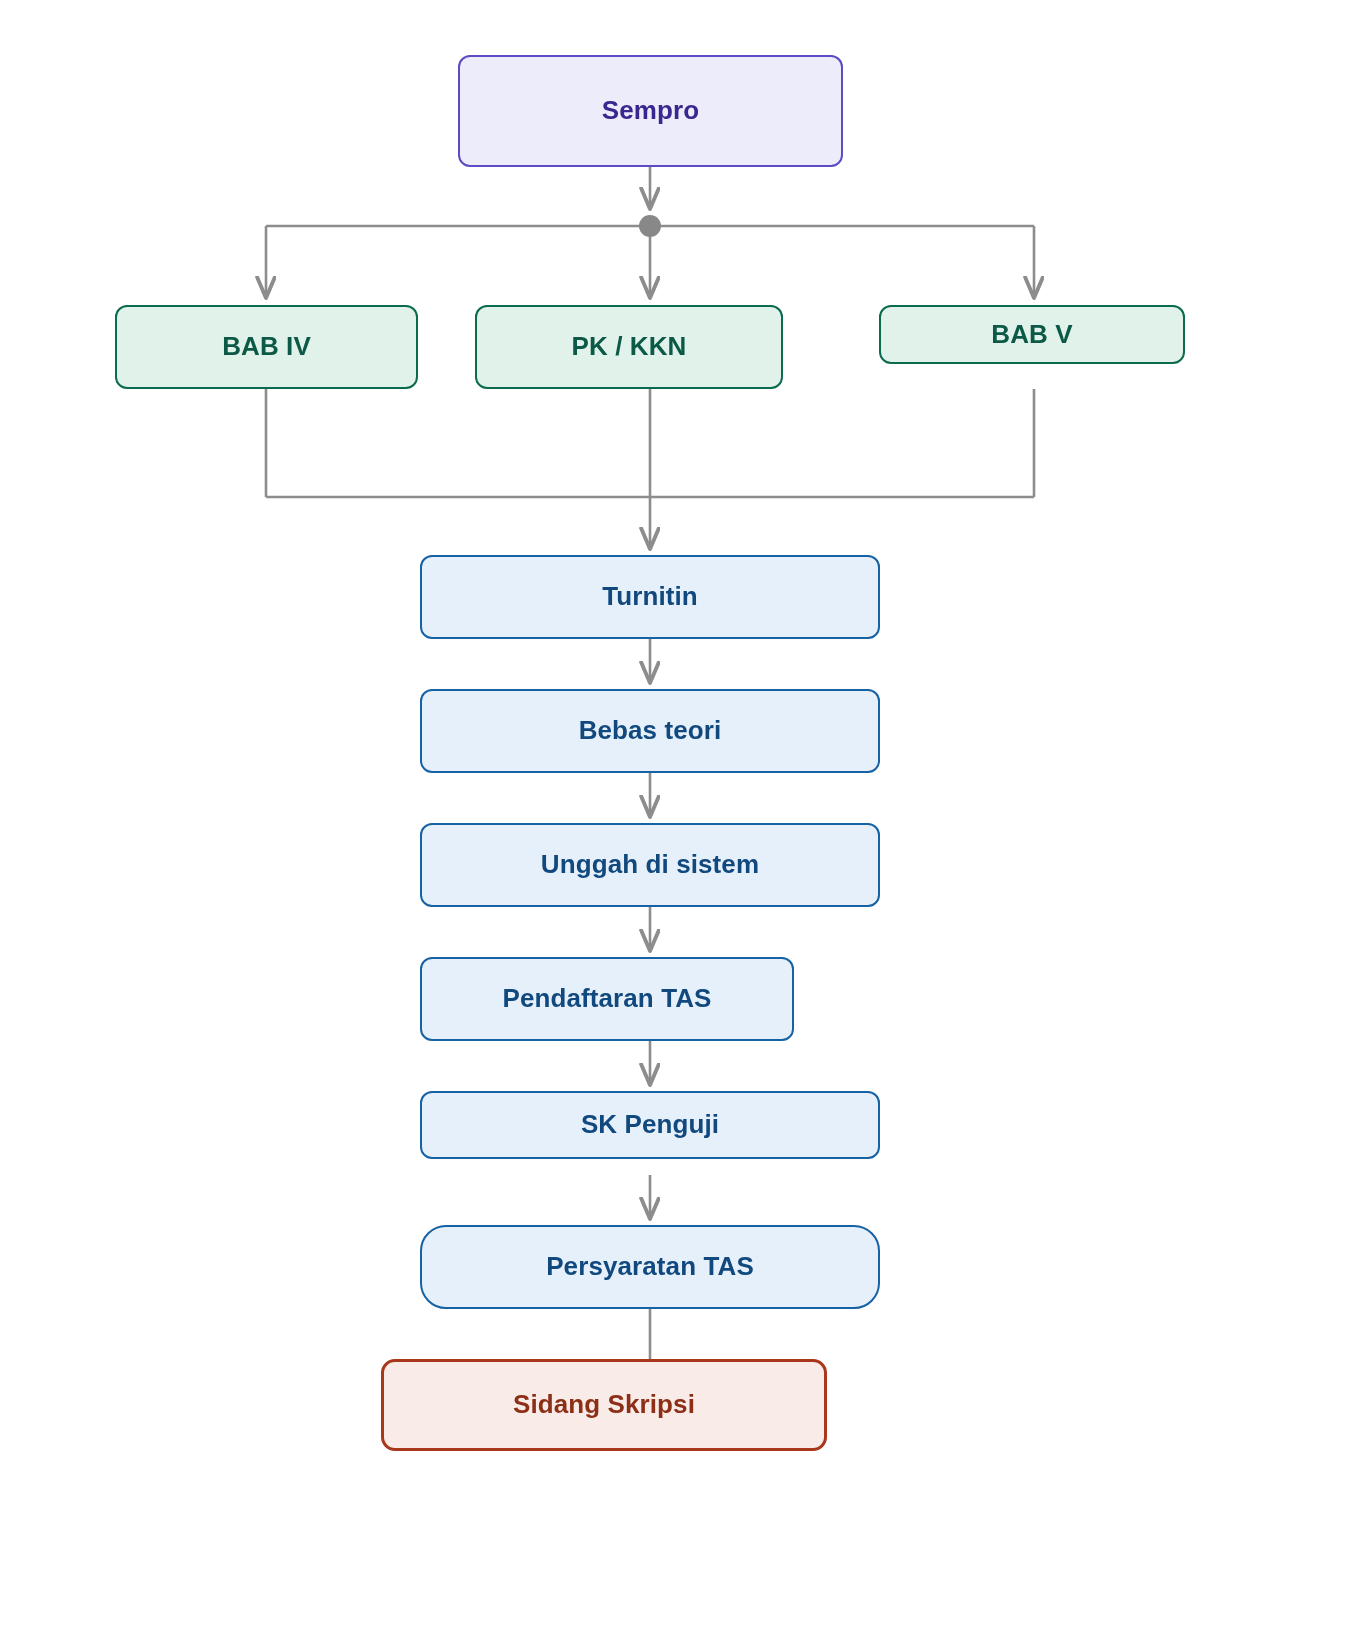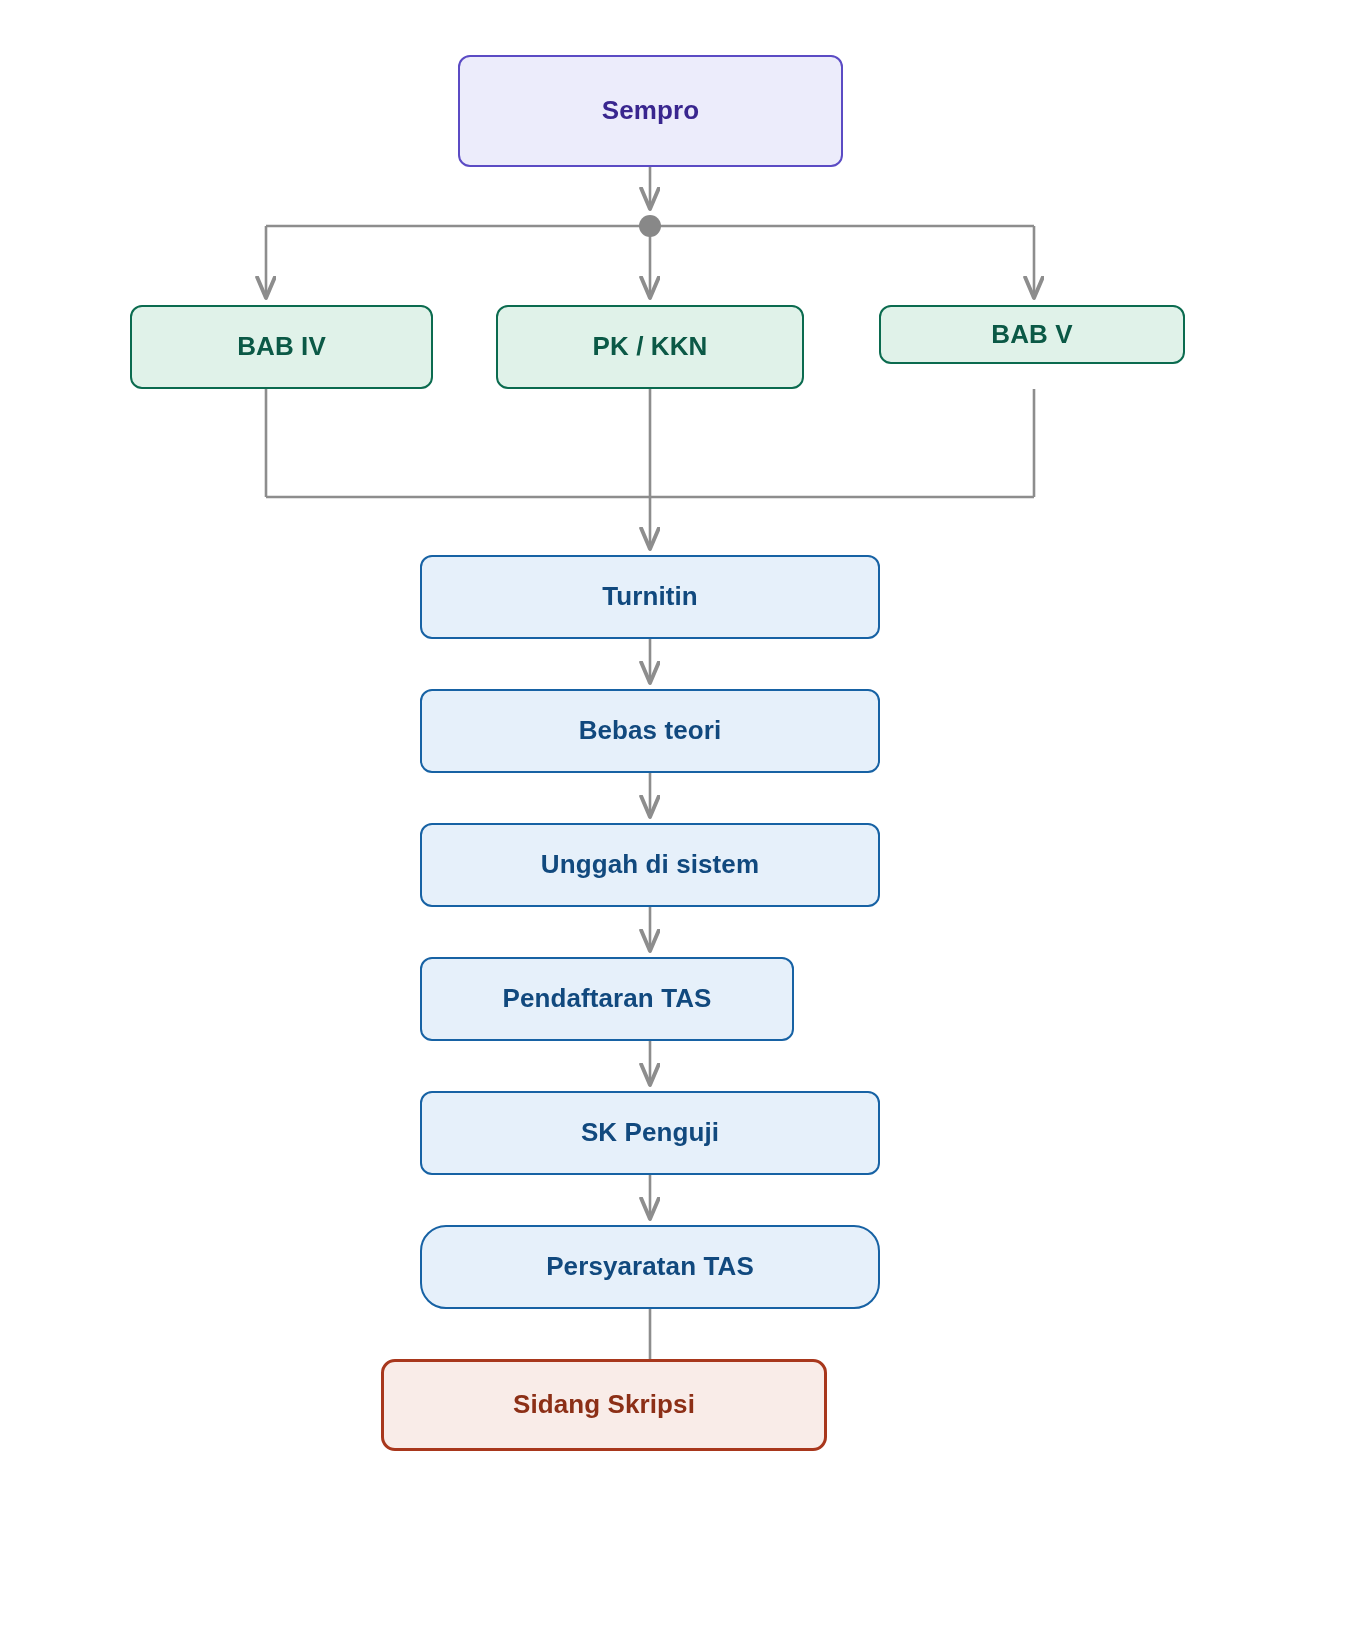--- a/index.html
+++ b/index.html
@@ -114,25 +114,25 @@
       <path d="M650,1309 L650,1396" marker-end="url(#arrowhead)"></path>
     </g>
 
     <circle cx="650" cy="226" r="11" fill="#888888"></circle>
   </svg>
 
   <div class="node start" style="left:458px; top:55px; width:385px; height:112px;">
     <span class="node-label">Sempro</span>
   </div>
 
-  <div class="node branch" style="left:130px; top:305px; width:303px; height:84px;">
+  <div class="node branch" style="left:115px; top:305px; width:303px; height:84px;">
     <span class="node-label">BAB IV</span>
   </div>
 
-  <div class="node branch" style="left:496px; top:305px; width:308px; height:84px;">
+  <div class="node branch" style="left:475px; top:305px; width:308px; height:84px;">
     <span class="node-label">PK / KKN</span>
   </div>
 
   <div class="node branch" style="left:879px; top:305px; width:306px; height:59px;">
     <span class="node-label">BAB V</span>
   </div>
 
   <div class="node process" style="left:420px; top:555px; width:460px; height:84px;">
     <span class="node-label">Turnitin</span>
   </div>
@@ -142,21 +142,21 @@
   </div>
 
   <div class="node process" style="left:420px; top:823px; width:460px; height:84px;">
     <span class="node-label">Unggah di sistem</span>
   </div>
 
   <div class="node process" style="left:420px; top:957px; width:374px; height:84px;">
     <span class="node-label">Pendaftaran TAS</span>
   </div>
 
-  <div class="node process" style="left:420px; top:1091px; width:460px; height:84px;">
+  <div class="node process" style="left:420px; top:1091px; width:460px; height:68px;">
     <span class="node-label">SK Penguji</span>
   </div>
 
   <div class="node process" style="left:420px; top:1225px; width:460px; height:84px;border-radius:26px;">
     <span class="node-label">Persyaratan TAS</span>
   </div>
 
   <div class="node finish" style="left:381px; top:1359px; width:446px; height:92px;">
     <span class="node-label">Sidang Skripsi</span>
   </div>

